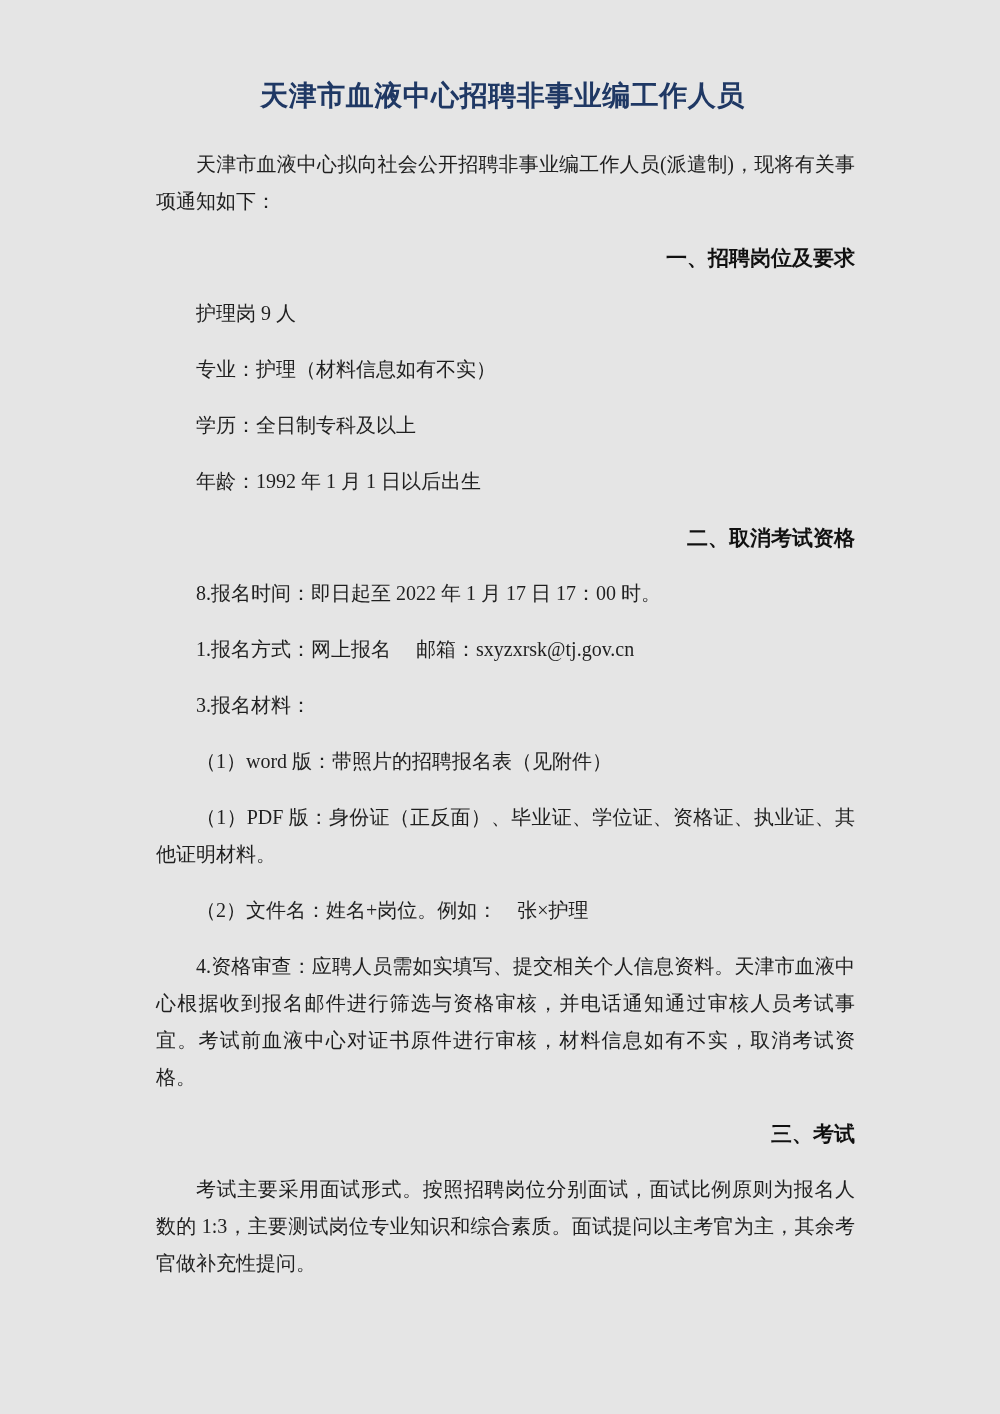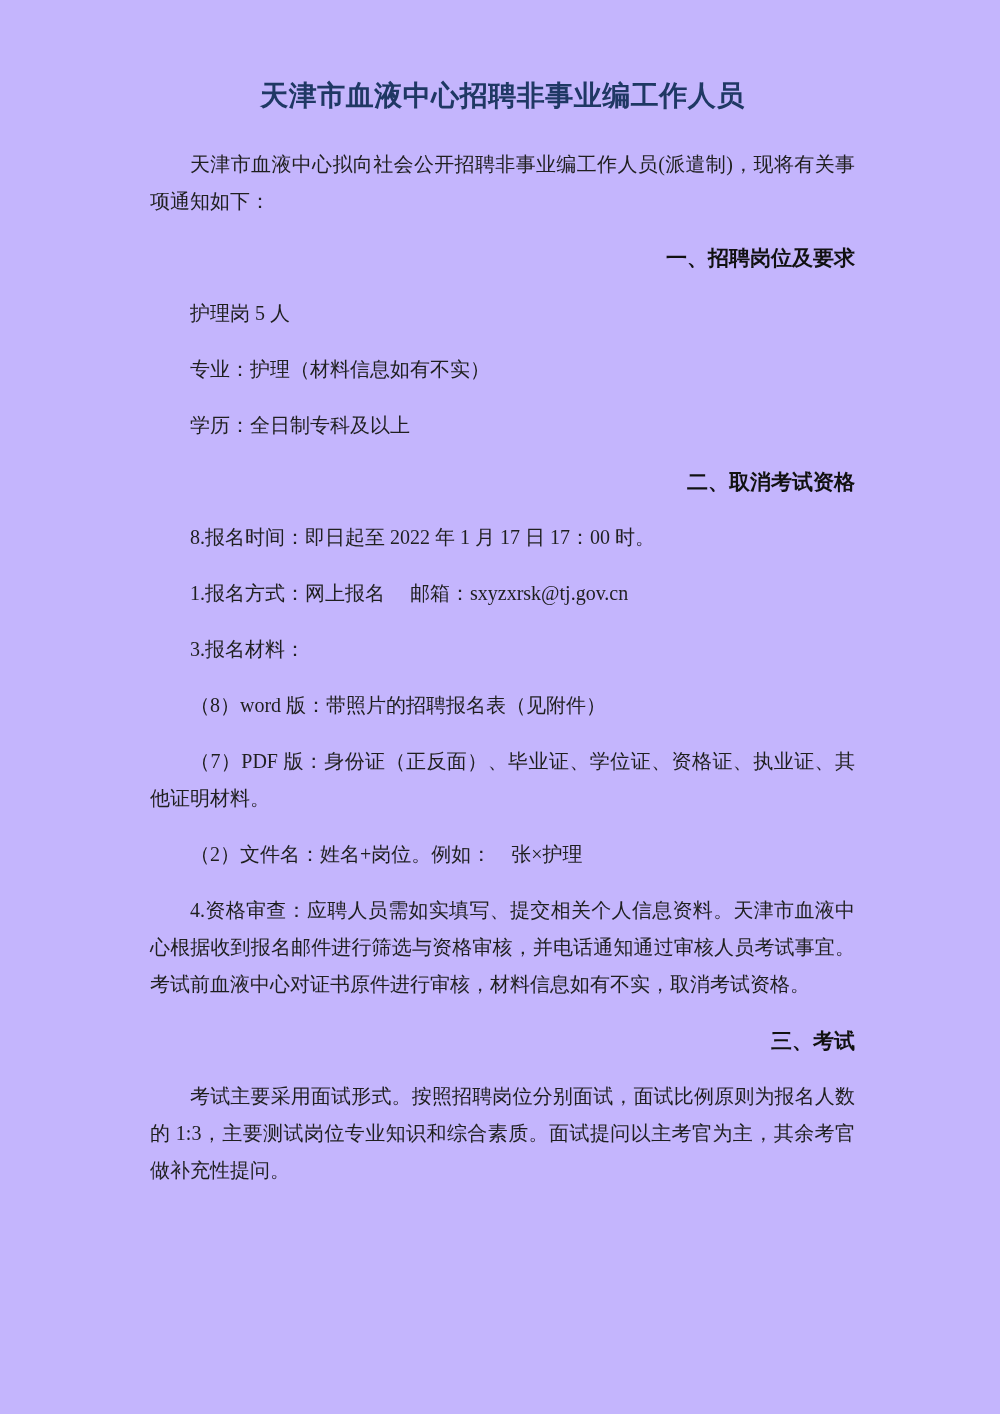--- a/index.html
+++ b/index.html
@@ -4,40 +4,40 @@
 <style>
   html, body {
     margin: 0;
     padding: 0;
     background: #ffffff;
   }
   .page {
     position: relative;
     width: 1000px;
     height: 1414px;
-    background: #c4b5fd;
+    background: #e5e5e5;
     overflow: hidden;
     font-family: "Liberation Serif", "DejaVu Serif", serif;
     color: #1f1f1f;
   }
   .content {
     padding: 76px 145px 0 150px; 
   }
   .doc-title {
     margin: 0 0 30px 0;
     font-family: "Liberation Sans", "DejaVu Sans", sans-serif;
     font-weight: 700;
     font-size: 28px;
     line-height: 40px;
     text-align: center;
     color: #1F3864;
     letter-spacing: 0.5px;
   }
   p.para, p.heading {
-    margin: 0 0 19px 0;
+    margin: 0 0 19px 6px;
     font-size: 20px;
     line-height: 37px;
     text-indent: 40px;
     text-align: justify;
     word-break: break-all;
   }
   p.heading {
     font-family: "Liberation Sans", "DejaVu Sans", sans-serif;
     font-weight: 700;
     font-size: 21px;
@@ -50,31 +50,32 @@
 
 <div class="page">
   <div class="content">
 
     <h1 class="doc-title">天津市血液中心招聘非事业编工作人员</h1>
 
     <p class="para">天津市血液中心拟向社会公开招聘非事业编工作人员(派遣制)，现将有关事项通知如下：</p>
 
     <p class="heading">一、招聘岗位及要求</p>
 
-    <p class="para">护理岗 5 人</p>
+    <p class="para">护理岗 9 人</p>
     <p class="para">专业：护理（材料信息如有不实）</p>
     <p class="para">学历：全日制专科及以上</p>
+    <p class="para">年龄：1992 年 1 月 1 日以后出生</p>
 
     <p class="heading">二、取消考试资格</p>
 
     <p class="para">8.报名时间：即日起至 2022 年 1 月 17 日 17：00 时。</p>
     <p class="para">1.报名方式：网上报名　 邮箱：sxyzxrsk@tj.gov.cn</p>
     <p class="para">3.报名材料：</p>
-    <p class="para">（8）word 版：带照片的招聘报名表（见附件）</p>
-    <p class="para">（7）PDF 版：身份证（正反面）、毕业证、学位证、资格证、执业证、其他证明材料。</p>
+    <p class="para">（1）word 版：带照片的招聘报名表（见附件）</p>
+    <p class="para">（1）PDF 版：身份证（正反面）、毕业证、学位证、资格证、执业证、其他证明材料。</p>
     <p class="para">（2）文件名：姓名+岗位。例如：　张×护理</p>
     <p class="para">4.资格审查：应聘人员需如实填写、提交相关个人信息资料。天津市血液中心根据收到报名邮件进行筛选与资格审核，并电话通知通过审核人员考试事宜。考试前血液中心对证书原件进行审核，材料信息如有不实，取消考试资格。</p>
 
     <p class="heading">三、考试</p>
 
     <p class="para">考试主要采用面试形式。按照招聘岗位分别面试，面试比例原则为报名人数的 1:3，主要测试岗位专业知识和综合素质。面试提问以主考官为主，其余考官做补充性提问。</p>
 
   </div>
 </div>
 

